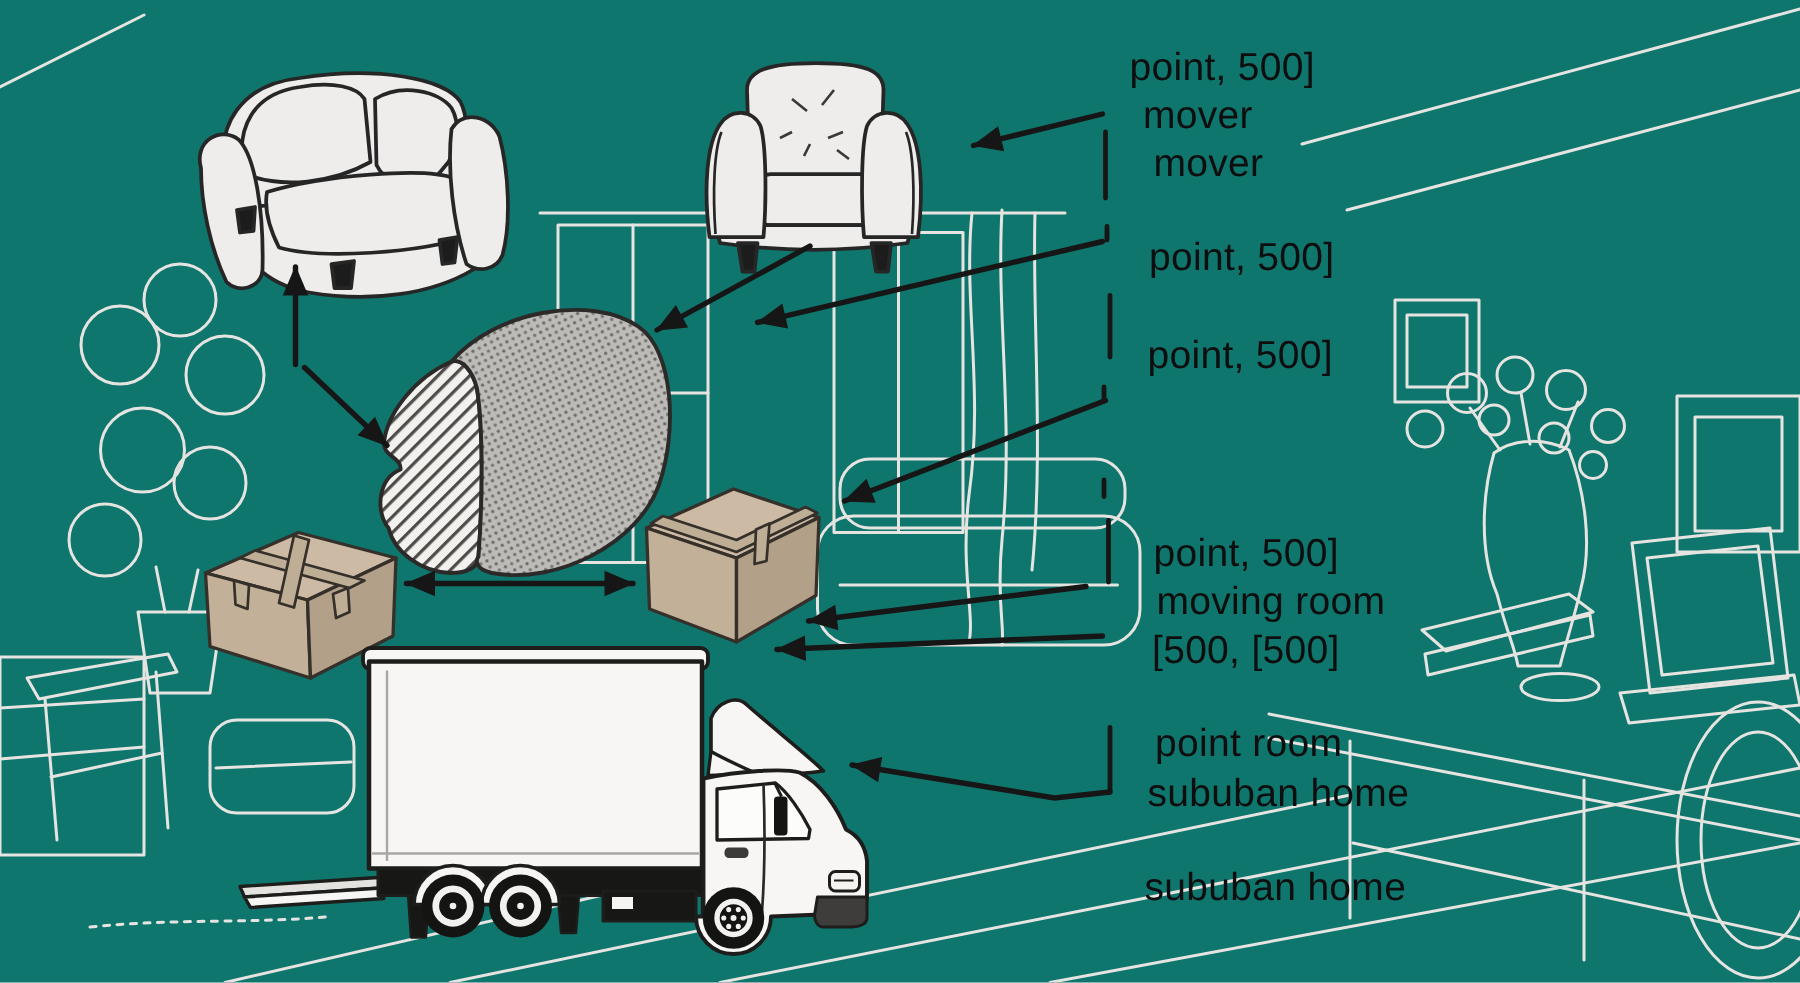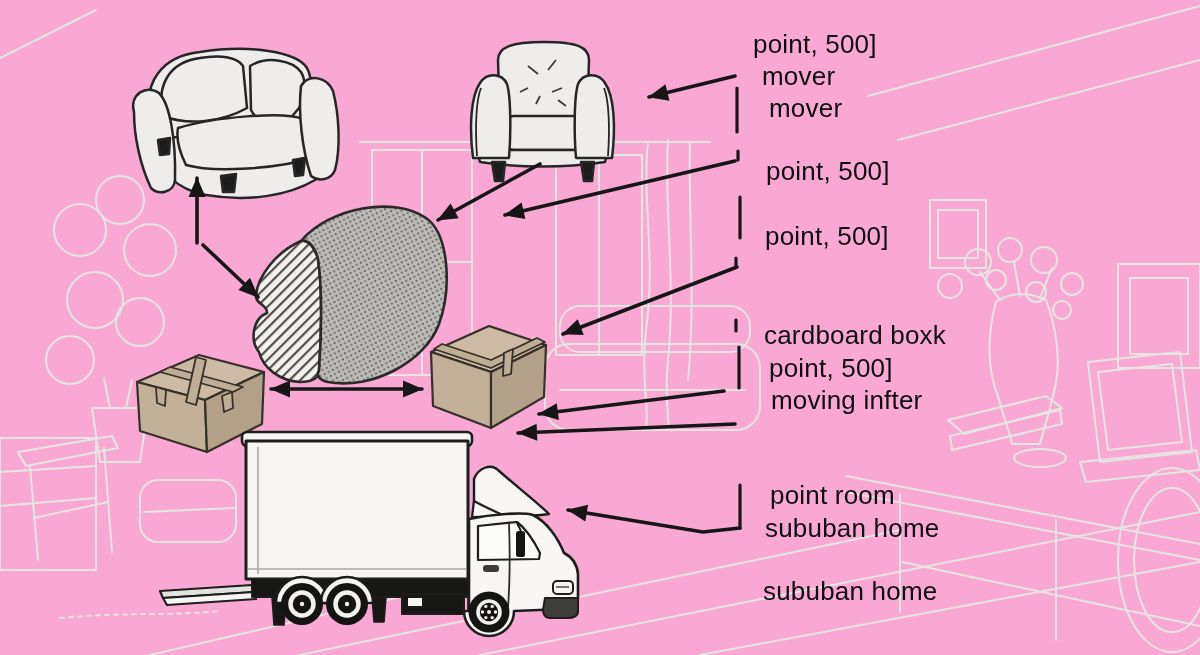--- a/index.html
+++ b/index.html
@@ -1,18 +1,18 @@
 <!DOCTYPE html>
 <html><head>
 <meta charset="utf-8">
 <style>
   html,body{margin:0;padding:0;background:#e9e8e6;}
   .stage{
     position:relative;width:1200px;height:655px;overflow:hidden;
-    background:#f9a8d4;
+    background:#0f766e;
     font-family:"Liberation Sans",sans-serif;
   }
   .stage svg{position:absolute;left:0;top:0;}
   .ann{
     position:absolute;
     font-size:26px;line-height:1.15;font-weight:400;
     color:#0e0e0e;white-space:nowrap;letter-spacing:.2px;
   }
 </style>
 </head>
@@ -235,19 +235,19 @@
       <line x1="740" y1="485" x2="740" y2="528"></line>
     </g>
   </g>
 </svg>
 
   <div class="ann" style="left:753px;top:30px">point, 500]</div>
   <div class="ann" style="left:762px;top:62px">mover</div>
   <div class="ann" style="left:769px;top:94px">mover</div>
   <div class="ann" style="left:766px;top:157px">point, 500]</div>
   <div class="ann" style="left:765px;top:222px">point, 500]</div>
-  <div class="ann" style="left:764px;top:321px">cardboard boxk</div>
   <div class="ann" style="left:769px;top:354px">point, 500]</div>
-  <div class="ann" style="left:771px;top:386px">moving infter</div>
+  <div class="ann" style="left:771px;top:386px">moving room</div>
+  <div class="ann" style="left:768px;top:419px">[500, [500]</div>
   <div class="ann" style="left:770px;top:481px">point room</div>
   <div class="ann" style="left:765px;top:514px">sububan home</div>
   <div class="ann" style="left:763px;top:577px">sububan home</div>
 </div>
 
 </body></html>

